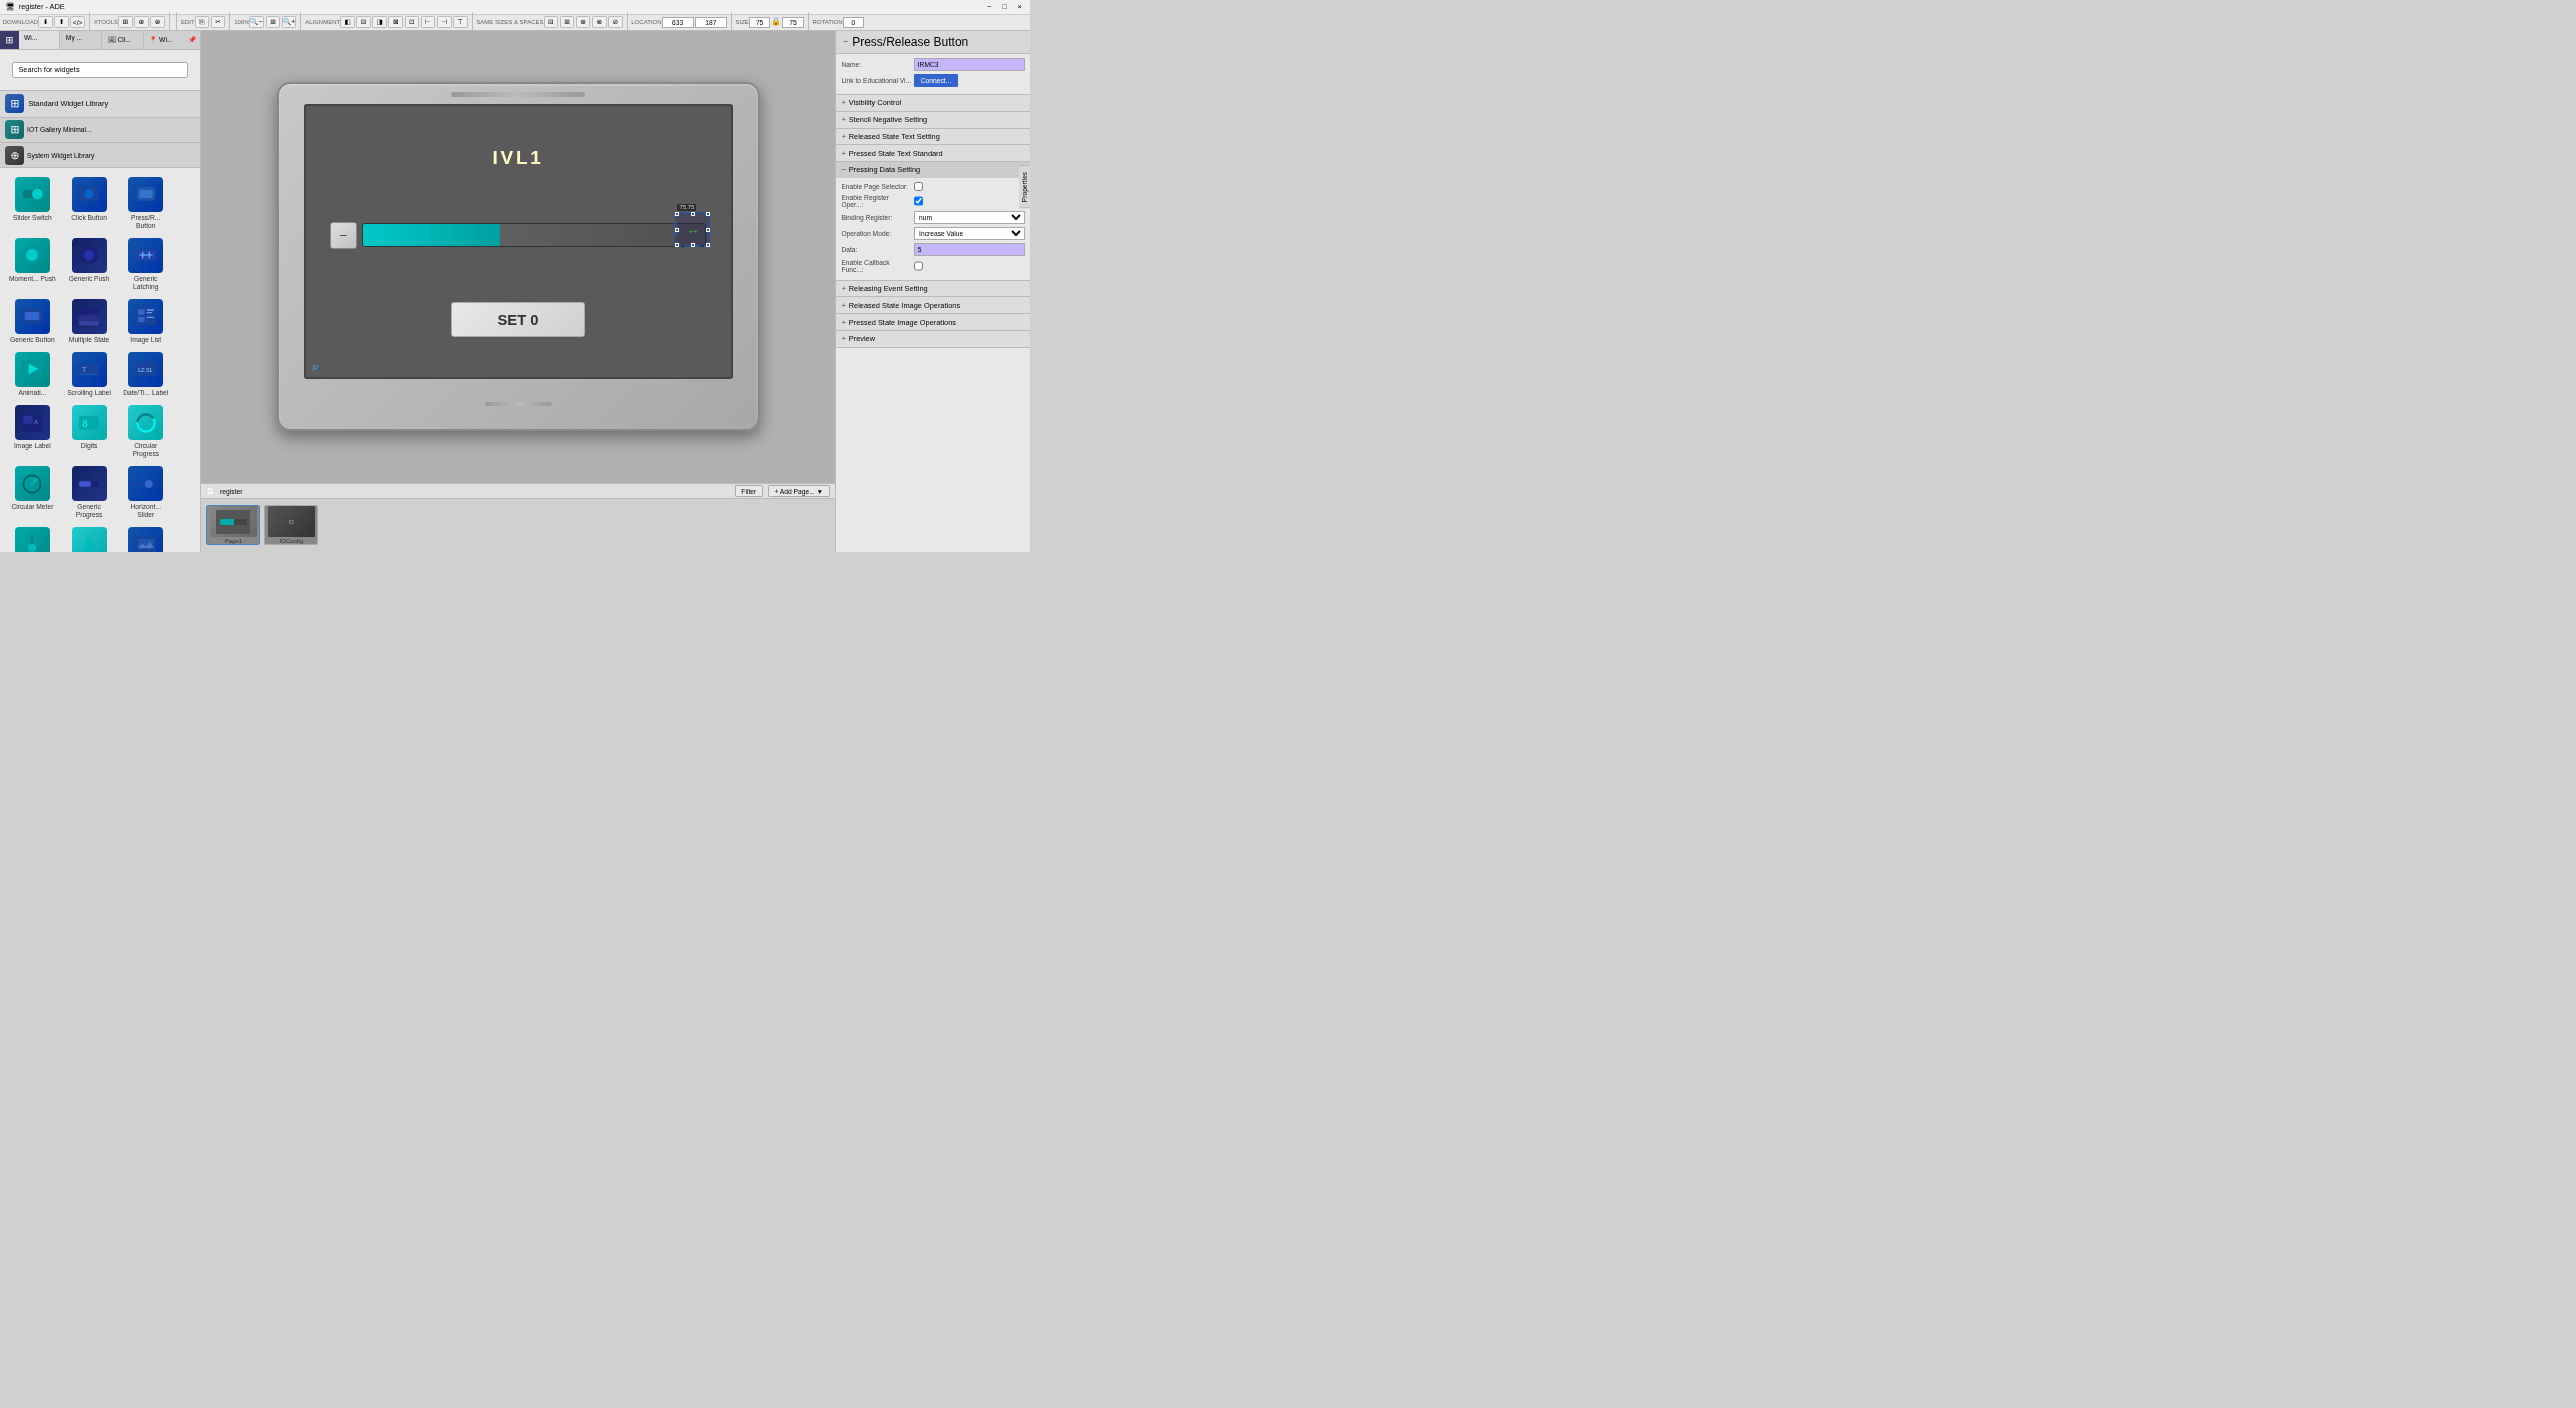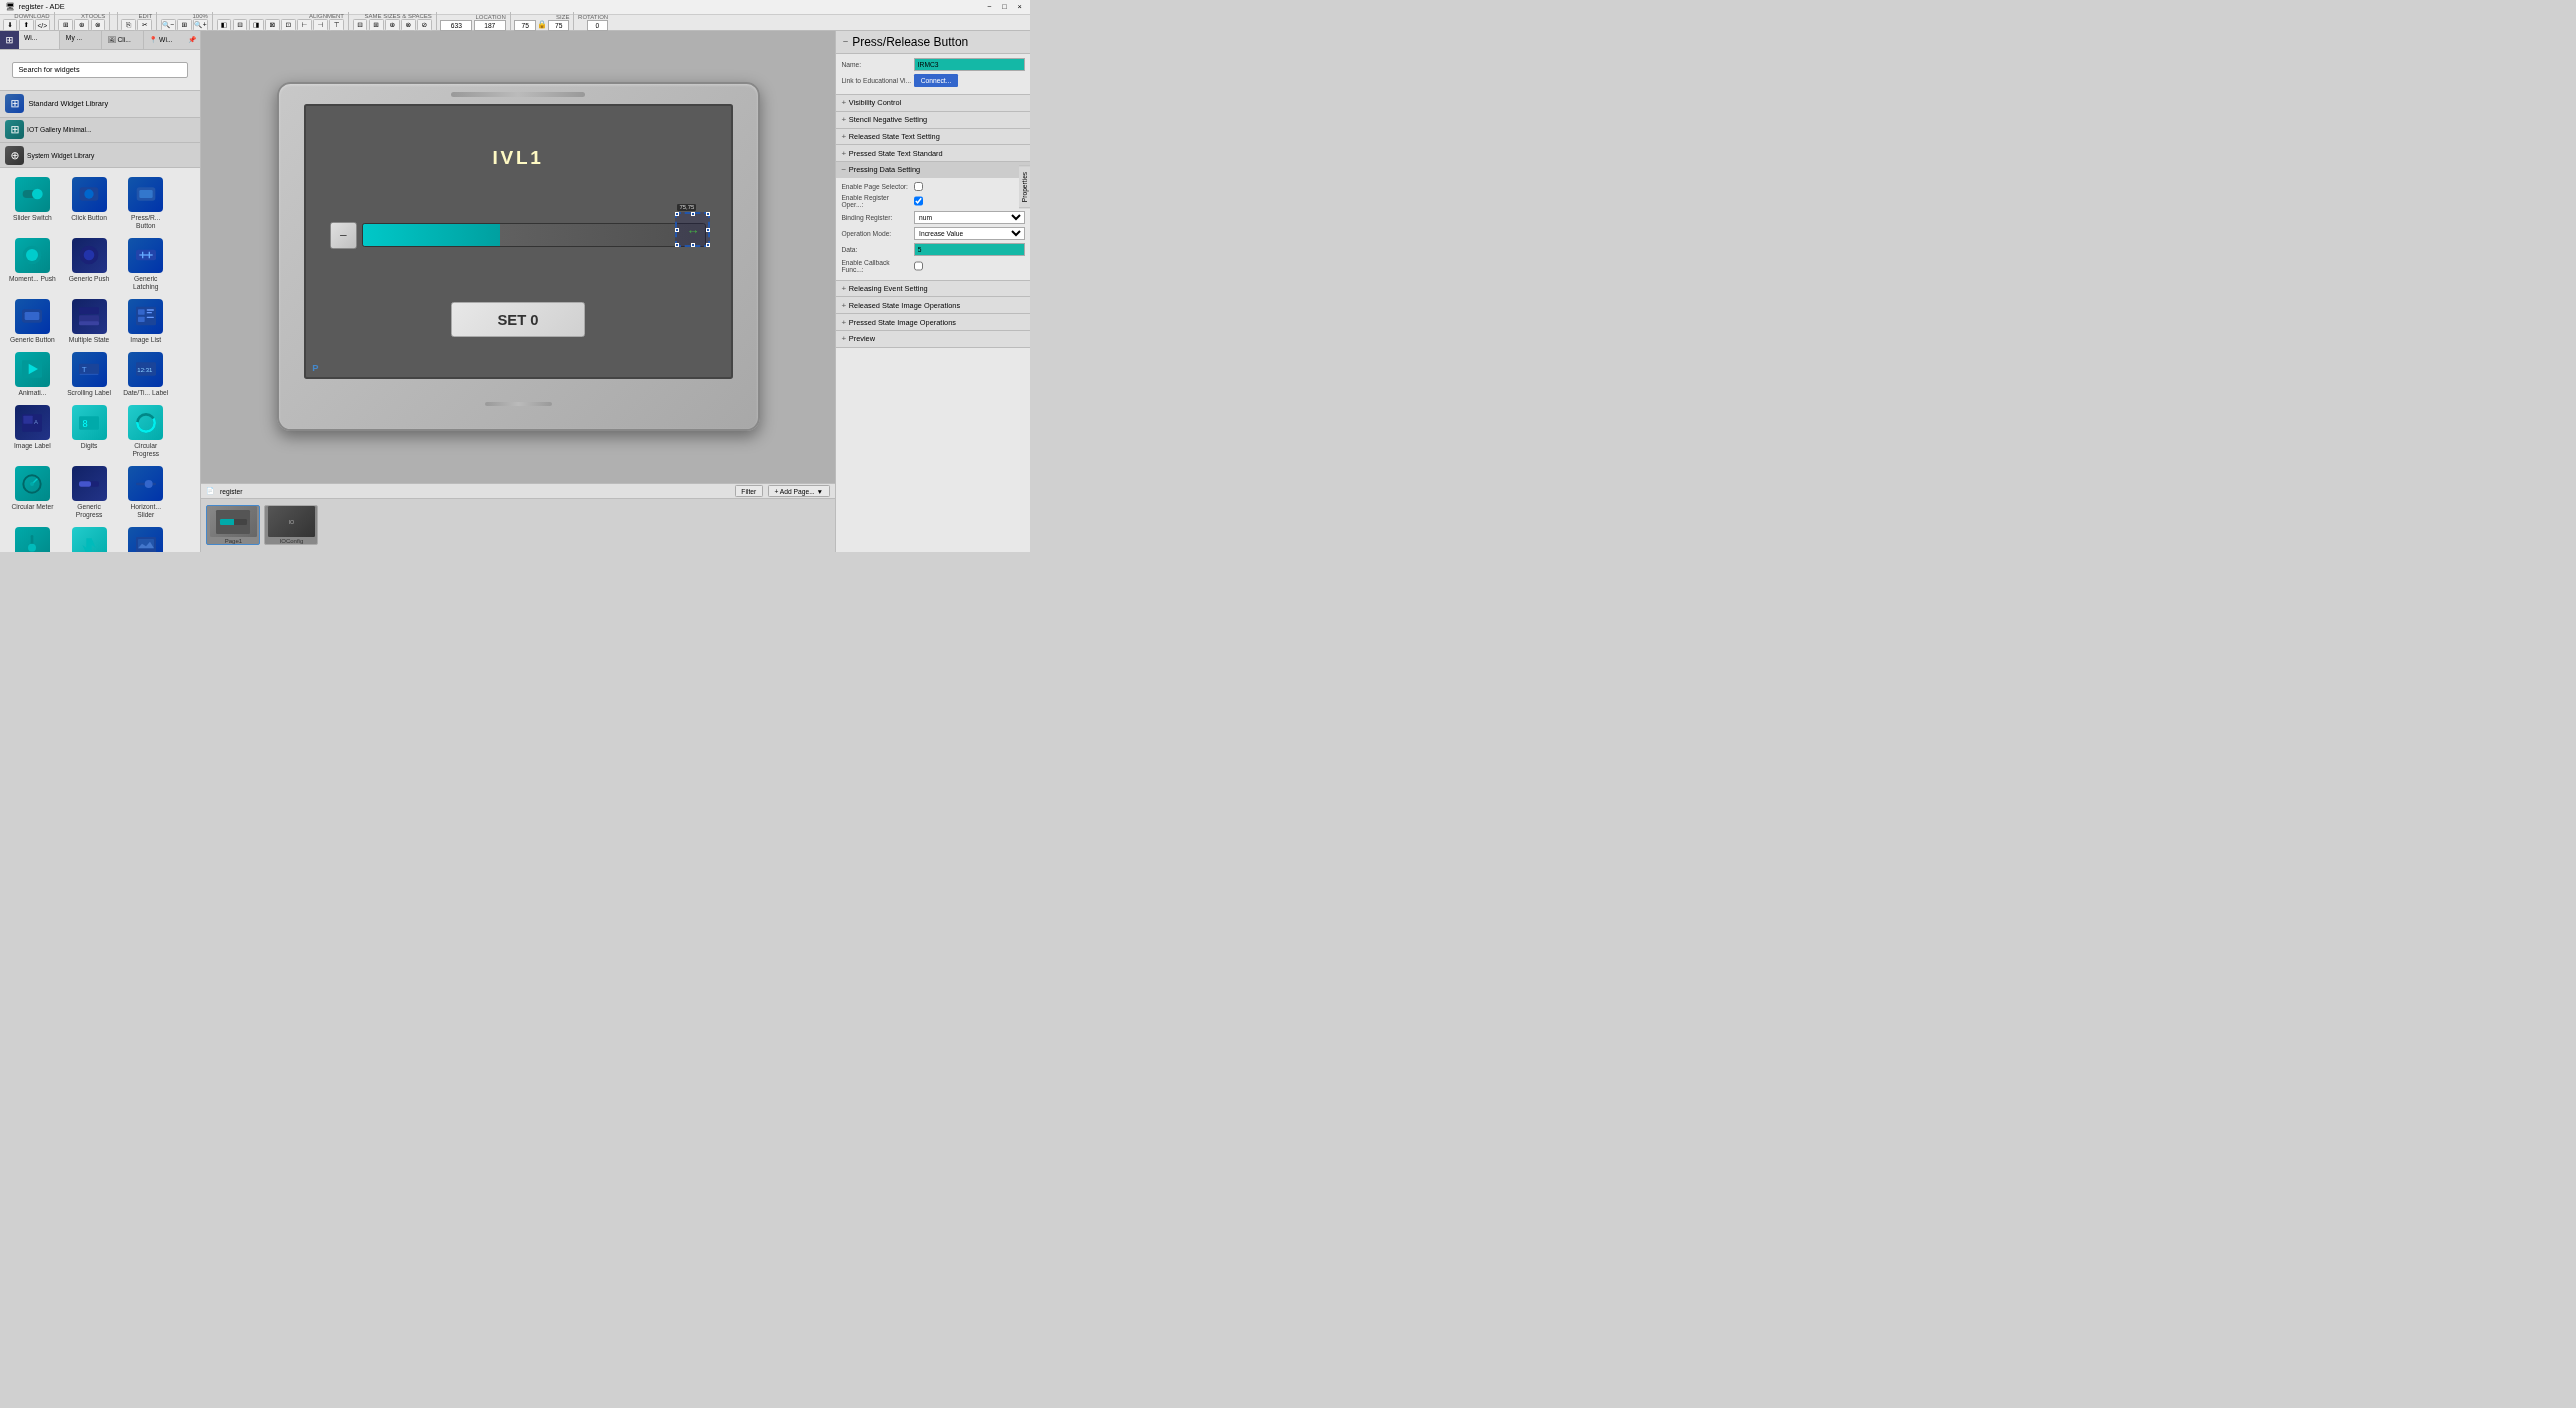--- a/index.html
+++ b/index.html
@@ -23,21 +23,21 @@
     .toolbar {
       height: 16px;
       background: #e8e8e8;
       border-bottom: 0.7px solid #bbb;
       display: flex;
       align-items: center;
       padding: 0 2.7px;
       gap: 1.3px;
     }
     .toolbar-label { font-size: 6px; color: #666; text-align: center; }
-    .toolbar-group { display: flex; flex-direction: column; align-items: flex-end; }
+    .toolbar-group { display: flex; flex-direction: row; align-items: center; }
     .toolbar-icons { display: flex; gap: 1.3px; }
     .tb-btn {
       width: 14.8px; height: 12px;
       background: #f0f0f0;
       border: 0.7px solid #bbb;
       border-radius: 1.3px;
       cursor: pointer;
       display: flex; align-items: center; justify-content: center;
       font-size: 6.7px;
     }
@@ -313,21 +313,21 @@
       font-size: 6.7px;
       color: #444;
       flex-shrink: 0;
     }
     .panel-input {
       flex: 1;
       height: 13.4px;
       border: 0.7px solid #aaa;
       font-size: 6.7px;
       padding: 0 2.7px;
-      background: #14b8a6;
+      background: #c4b5fd;
     }
     .panel-select {
       flex: 1;
       height: 13.4px;
       border: 0.7px solid #aaa;
       font-size: 6.7px;
       background: white;
     }
     .panel-checkbox {
       width: 9.4px; height: 9.4px;

